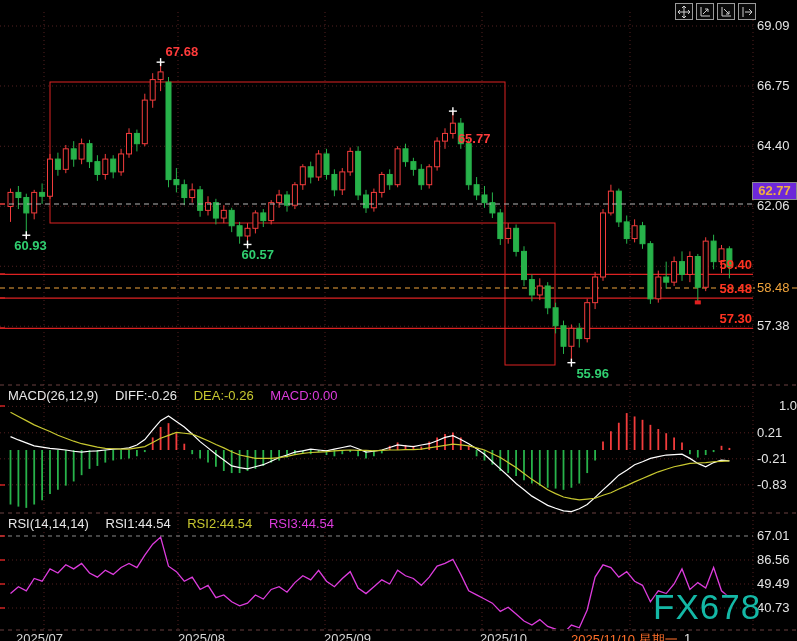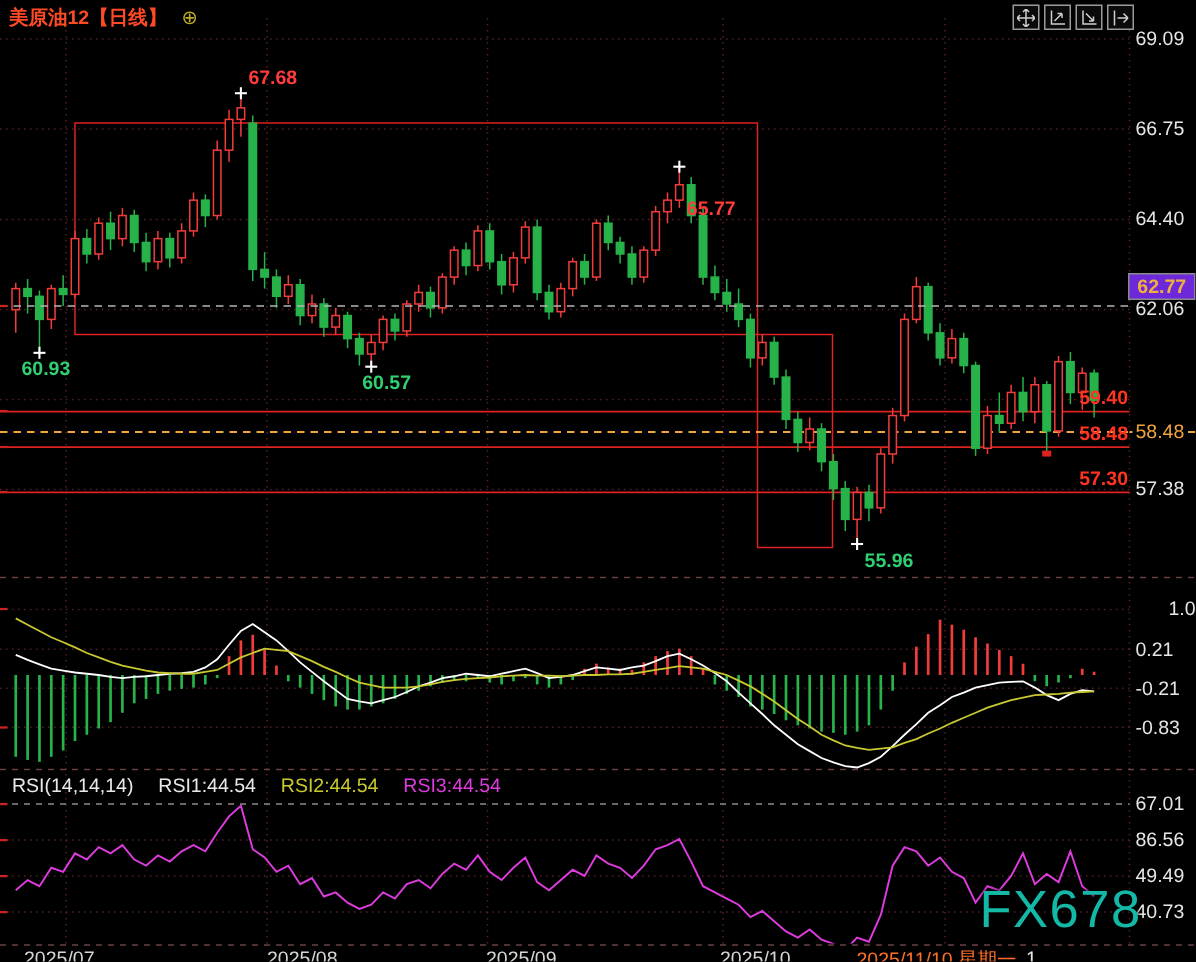--- a/index.html
+++ b/index.html
@@ -425,24 +425,20 @@
       <div class="lbl axred" style="left: 757px; top: 476.81px;">-0.83</div>
       <div class="lbl axred" style="left: 757px; top: 527.995px; text-align: center;">67.01</div>
       <div class="lbl axred" style="left: 757px; top: 551.998px;">86.56</div>
       <div class="lbl axred" style="left: 757px; top: 576px;">49.49</div>
       <div class="lbl axred" style="left: 757px; top: 600.002px;">40.73</div>
       <div class="lbl lvl" style="left: 692px; top: 257.461px;">59.40</div>
       <div class="lbl lvl" style="left: 692px; top: 281.051px;">58.48</div>
       <div class="lbl lvl" style="left: 692px; top: 311.307px;">57.30</div>
     </div>
 
-  <div id="title-bar">
-    <span class="t">美原油12【日线】</span>
-    <span class="x">⊕</span>
-  </div>
 
   <div id="toolbar">
     <span class="tool">
       <svg width="12" height="12" viewBox="0 0 12 12">
           <path d="M6 0v12M0 6h12M6 0l-2 2M6 0l2 2M6 12l-2-2M6 12l2-2M0 6l2-2M0 6l2 2M12 6l-2-2M12 6l-2 2" stroke="#cfcfcf" stroke-width="1" fill="none"></path>
         </svg>
     </span>
     <span class="tool">
       <svg width="12" height="12" viewBox="0 0 12 12">
           <path d="M2 1v9h9M4 8l5-5M9 3h-3M9 3v3" stroke="#cfcfcf" stroke-width="1" fill="none"></path>
@@ -453,20 +449,26 @@
           <path d="M2 1v9h9M4 3l5 5M9 8h-3M9 8V5" stroke="#cfcfcf" stroke-width="1" fill="none"></path>
         </svg>
     </span>
     <span class="tool">
       <svg width="12" height="12" viewBox="0 0 12 12">
           <path d="M2 1v10M4 6h7M11 6L8 3M11 6L8 9" stroke="#cfcfcf" stroke-width="1" fill="none"></path>
         </svg>
     </span>
   </div>
 
+  <div id="macd-header">
+    <span class="wht hsp">MACD(26,12,9)</span>
+    <span class="wht hsp">DIFF:-0.26</span>
+    <span class="yel hsp">DEA:-0.26</span>
+    <span class="mag">MACD:0.00</span>
+  </div>
 
   <div id="rsi-header">
     <span class="wht hsp">RSI(14,14,14)</span>
     <span class="wht hsp">RSI1:44.54</span>
     <span class="yel hsp">RSI2:44.54</span>
     <span class="mag">RSI3:44.54</span>
   </div>
 
   <div id="xaxis">
     <span class="month" style="left:16px">2025/07</span>

